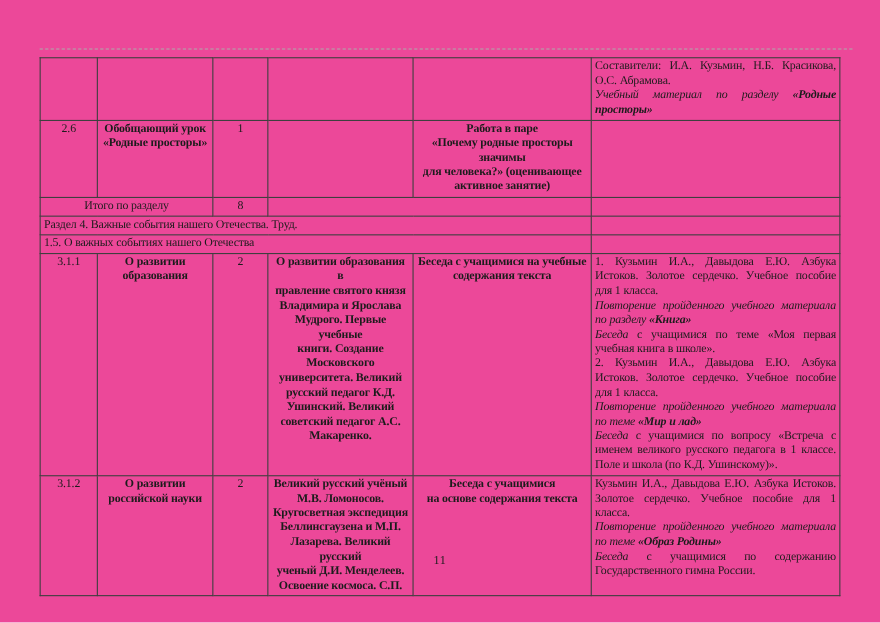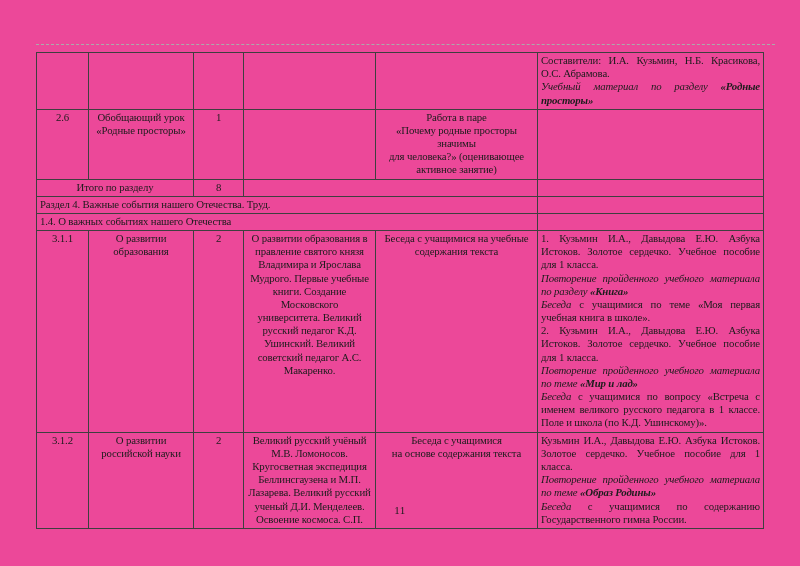--- a/index.html
+++ b/index.html
@@ -36,21 +36,21 @@
     vertical-align: top;
     padding: 1px 3px 2px 3px;
     overflow: hidden;
   }
   .c   { text-align: center; }
   .l   { text-align: left; }
   .j   { text-align: justify; }
   .b   { font-weight: normal; }
   .it  { font-style: italic; }
   .bi  { font-weight: bold; font-style: italic; }
-  .pre { white-space: pre-line; }
+  .pre { white-space: pre-line; font-weight: bold; }
   .hdr td { padding: 0 3px 1px 3px; }
   .src p { margin: 0; }
   .page-number {
     position: absolute;
     top: 504px;
     left: 0;
     width: 800px;
     text-align: center;
     font-size: 11px;
     letter-spacing: 0.5px;
@@ -106,21 +106,21 @@
         <td colspan="2"></td>
         <td></td>
       </tr>
 
       <tr class="hdr" style="height:15px">
         <td colspan="5" class="l b">Раздел 4. Важные события нашего Отечества. Труд.</td>
         <td></td>
       </tr>
 
       <tr class="hdr" style="height:15px">
-        <td colspan="5" class="l b">1.4. О важных событиях нашего Отечества</td>
+        <td colspan="5" class="l b">1.5. О важных событиях нашего Отечества</td>
         <td></td>
       </tr>
 
       <tr style="height:176px">
         <td class="c">3.1.1</td>
         <td class="c pre">О развитии
 образования</td>
         <td class="c">2</td>
         <td class="c pre">О развитии образования в
 правление святого князя

